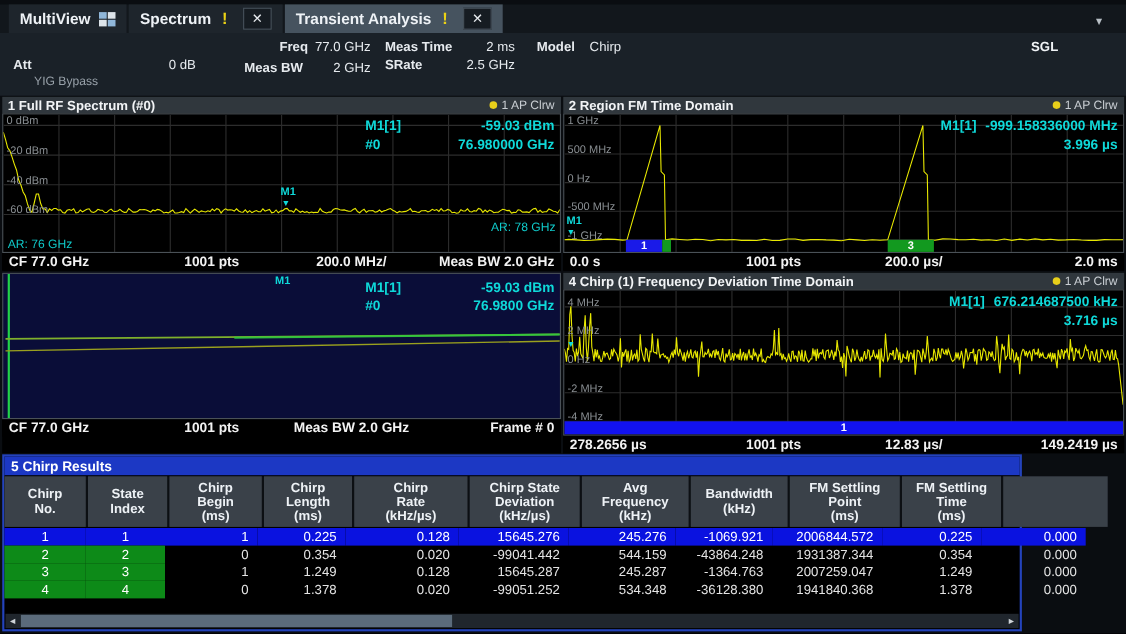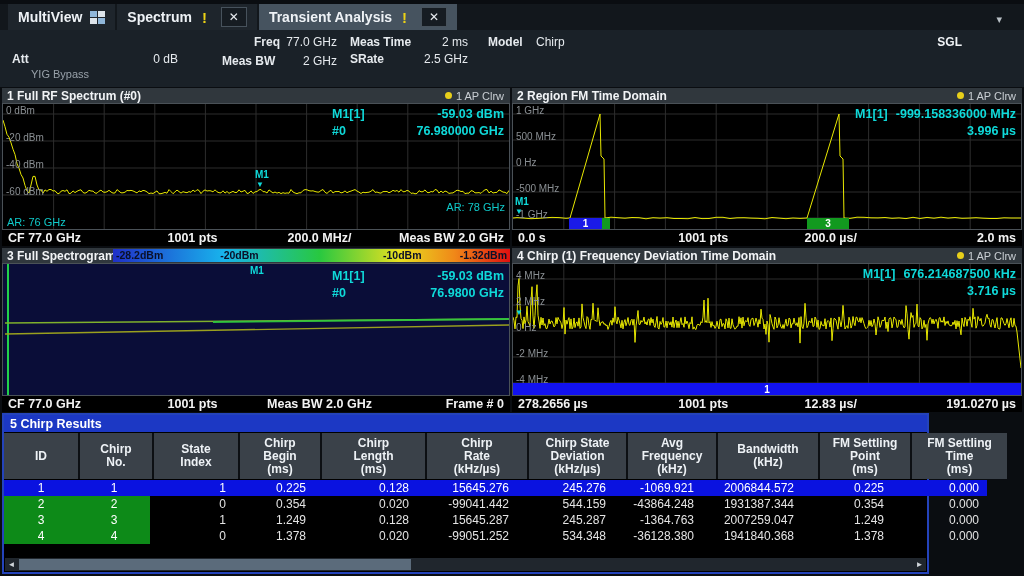--- a/index.html
+++ b/index.html
@@ -219,29 +219,20 @@
       </div>
     <div class="wfooter">
       <span>0.0 s</span>
         <span class="fc">1001 pts</span>
         <span class="fc">200.0 µs/</span>
         <span class="fr">2.0 ms</span>
     </div>
   </div>
 
   <div class="win" style="left:2px; top:248px; width:508px; height:164px;">
-    <div class="win-title">
-      <span>3 Full Spectrogram</span>
-      <div class="cbar">
-        <span style="left:3px;">-28.2dBm</span>
-        <span style="left:27%;">-20dBm</span>
-        <span style="left:68%;">-10dBm</span>
-        <span style="right:3px;">-1.32dBm</span>
-      </div>
-    </div>
     <div class="plot sgram" id="plot3" style="width:508px; height:133px;">
       <svg width="506" height="131" viewBox="0 0 506 131">
         <path d="M5,0 L5,131" stroke="#22d14a" stroke-width="2"></path>
         <path d="M2,59 L506,55" stroke="#7fb02c" stroke-width="1.6"></path>
         <path d="M210,58 L506,55" stroke="#2fc93f" stroke-width="1.8" opacity="0.9"></path>
         <path d="M2,70 L506,61" stroke="#9aa01e" stroke-width="1.3"></path>
       </svg>
       <span class="mini-mk" style="left:247px; top:2px;">M1</span>
       <div class="mkblock" style="top:4px;">
         <div class="mrow">
@@ -299,28 +290,27 @@
     <span class="ylab" style="top: 6px;">4 MHz</span>
         <span class="ylab" style="top: 32px;">2 MHz</span>
         <span class="ylab" style="top: 58px;">0 Hz</span>
         <span class="ylab" style="top: 84px;">-2 MHz</span>
         <span class="ylab" style="top: 110px;">-4 MHz</span>
       </div>
     <div class="wfooter">
       <span>278.2656 µs</span>
         <span class="fc">1001 pts</span>
         <span class="fc">12.83 µs/</span>
-        <span class="fr">191.0270 µs</span>
+        <span class="fr">149.2419 µs</span>
     </div>
   </div>
 
   <div class="win5">
     <div class="t-title">5 Chirp Results</div>
     <div class="t-head" id="thead" style="grid-template-columns: 74px 72px 84px 80px 103px 100px 97px 88px 100px 90px 95px 1fr;">
-        <div class="hc">ID</div>
         <div class="hc">Chirp
 No.</div>
         <div class="hc">State
 Index</div>
         <div class="hc">Chirp
 Begin
 (ms)</div>
         <div class="hc">Chirp
 Length
 (ms)</div>

